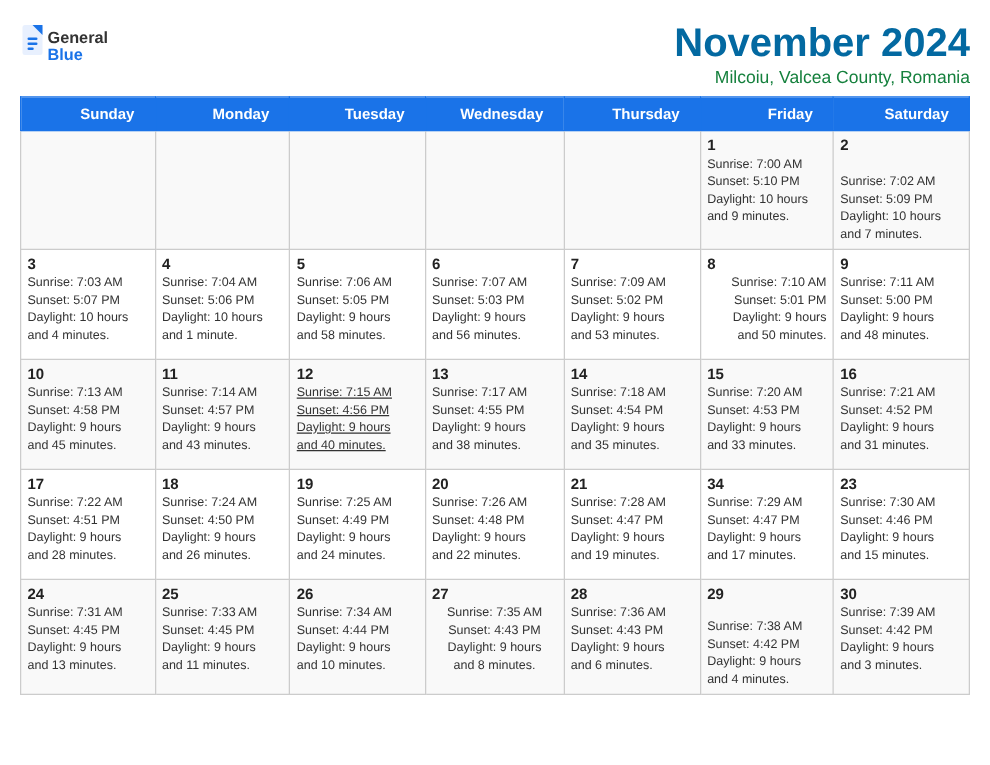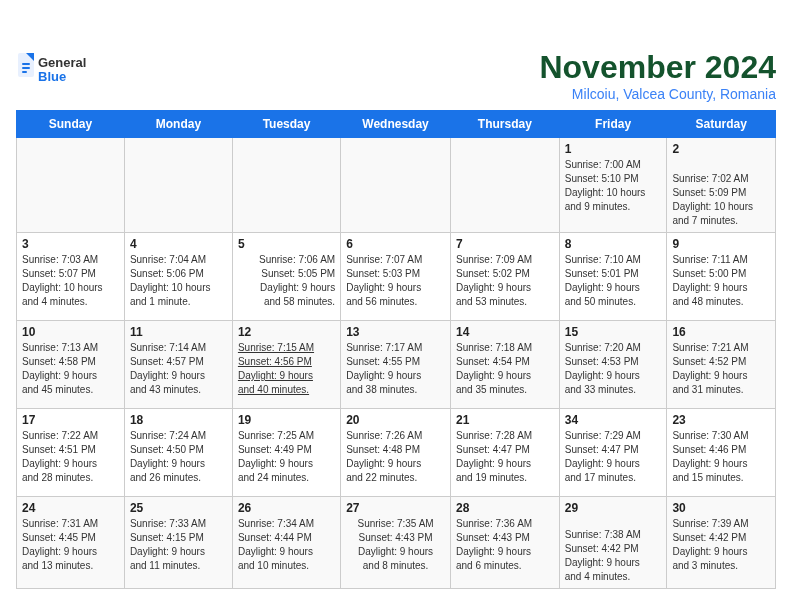--- a/index.html
+++ b/index.html
@@ -8,49 +8,48 @@
       background: #fff;
       width: 792px;
       min-height: 612px;
       padding: 16px;
     }
     .header {
       display: flex;
       justify-content: space-between;
       align-items: flex-start;
       margin-bottom: 8px;
-      margin-top: 33px;
     }
     .logo {
       display: flex;
       align-items: center;
       gap: 4px;
     }
     .title-block {
       text-align: right;
     }
     .title-block h1 {
       font-size: 32px;
       font-weight: bold;
-      color: #14532d;
+      color: #0369a1;
     }
     .title-block .subtitle {
       font-size: 14px;
-      color: #3b82f6;
+      color: #15803d;
     }
     table {
       width: 100%;
       border-collapse: collapse;
       font-size: 10.5px;
     }
     thead tr th {
       background: #1a73e8;
       color: #fff;
-      padding: 6px 4px;
-      text-align: center;
+      padding: 6px 16px;
+      text-align: right;
       font-size: 12px;
       font-weight: bold;
       border: 1px solid #1a73e8;
     }
     tbody tr td {
       border: 1px solid #ccc;
       vertical-align: top;
       padding: 4px 5px;
       height: 88px;
       width: 113px;
@@ -139,42 +138,42 @@
         </td>
         <td>
           <div class="day-num">4</div>
           <div class="day-info" style="white-space: pre-line;">Sunrise: 7:04 AM
 Sunset: 5:06 PM
 Daylight: 10 hours
 and 1 minute.</div>
         </td>
         <td>
           <div class="day-num">5</div>
-          <div class="day-info" style="white-space: pre-line; text-align: right;">Sunrise: 7:06 AM
+          <div class="day-info" style="white-space: pre-line;">Sunrise: 7:06 AM
 Sunset: 5:05 PM
 Daylight: 9 hours
 and 58 minutes.</div>
         </td>
         <td>
           <div class="day-num">6</div>
           <div class="day-info" style="white-space: pre-line;">Sunrise: 7:07 AM
 Sunset: 5:03 PM
 Daylight: 9 hours
 and 56 minutes.</div>
         </td>
         <td>
           <div class="day-num">7</div>
           <div class="day-info" style="white-space: pre-line;">Sunrise: 7:09 AM
 Sunset: 5:02 PM
 Daylight: 9 hours
 and 53 minutes.</div>
         </td>
         <td>
           <div class="day-num">8</div>
-          <div class="day-info" style="white-space: pre-line;">Sunrise: 7:10 AM
+          <div class="day-info" style="white-space: pre-line; text-align: right;">Sunrise: 7:10 AM
 Sunset: 5:01 PM
 Daylight: 9 hours
 and 50 minutes.</div>
         </td>
         <td>
           <div class="day-num">9</div>
           <div class="day-info" style="white-space: pre-line;">Sunrise: 7:11 AM
 Sunset: 5:00 PM
 Daylight: 9 hours
 and 48 minutes.</div>
@@ -286,21 +285,21 @@
         <td>
           <div class="day-num">24</div>
           <div class="day-info" style="white-space: pre-line;">Sunrise: 7:31 AM
 Sunset: 4:45 PM
 Daylight: 9 hours
 and 13 minutes.</div>
         </td>
         <td>
           <div class="day-num">25</div>
           <div class="day-info" style="white-space: pre-line;">Sunrise: 7:33 AM
-Sunset: 4:15 PM
+Sunset: 4:45 PM
 Daylight: 9 hours
 and 11 minutes.</div>
         </td>
         <td>
           <div class="day-num">26</div>
           <div class="day-info" style="white-space: pre-line;">Sunrise: 7:34 AM
 Sunset: 4:44 PM
 Daylight: 9 hours
 and 10 minutes.</div>
         </td>

